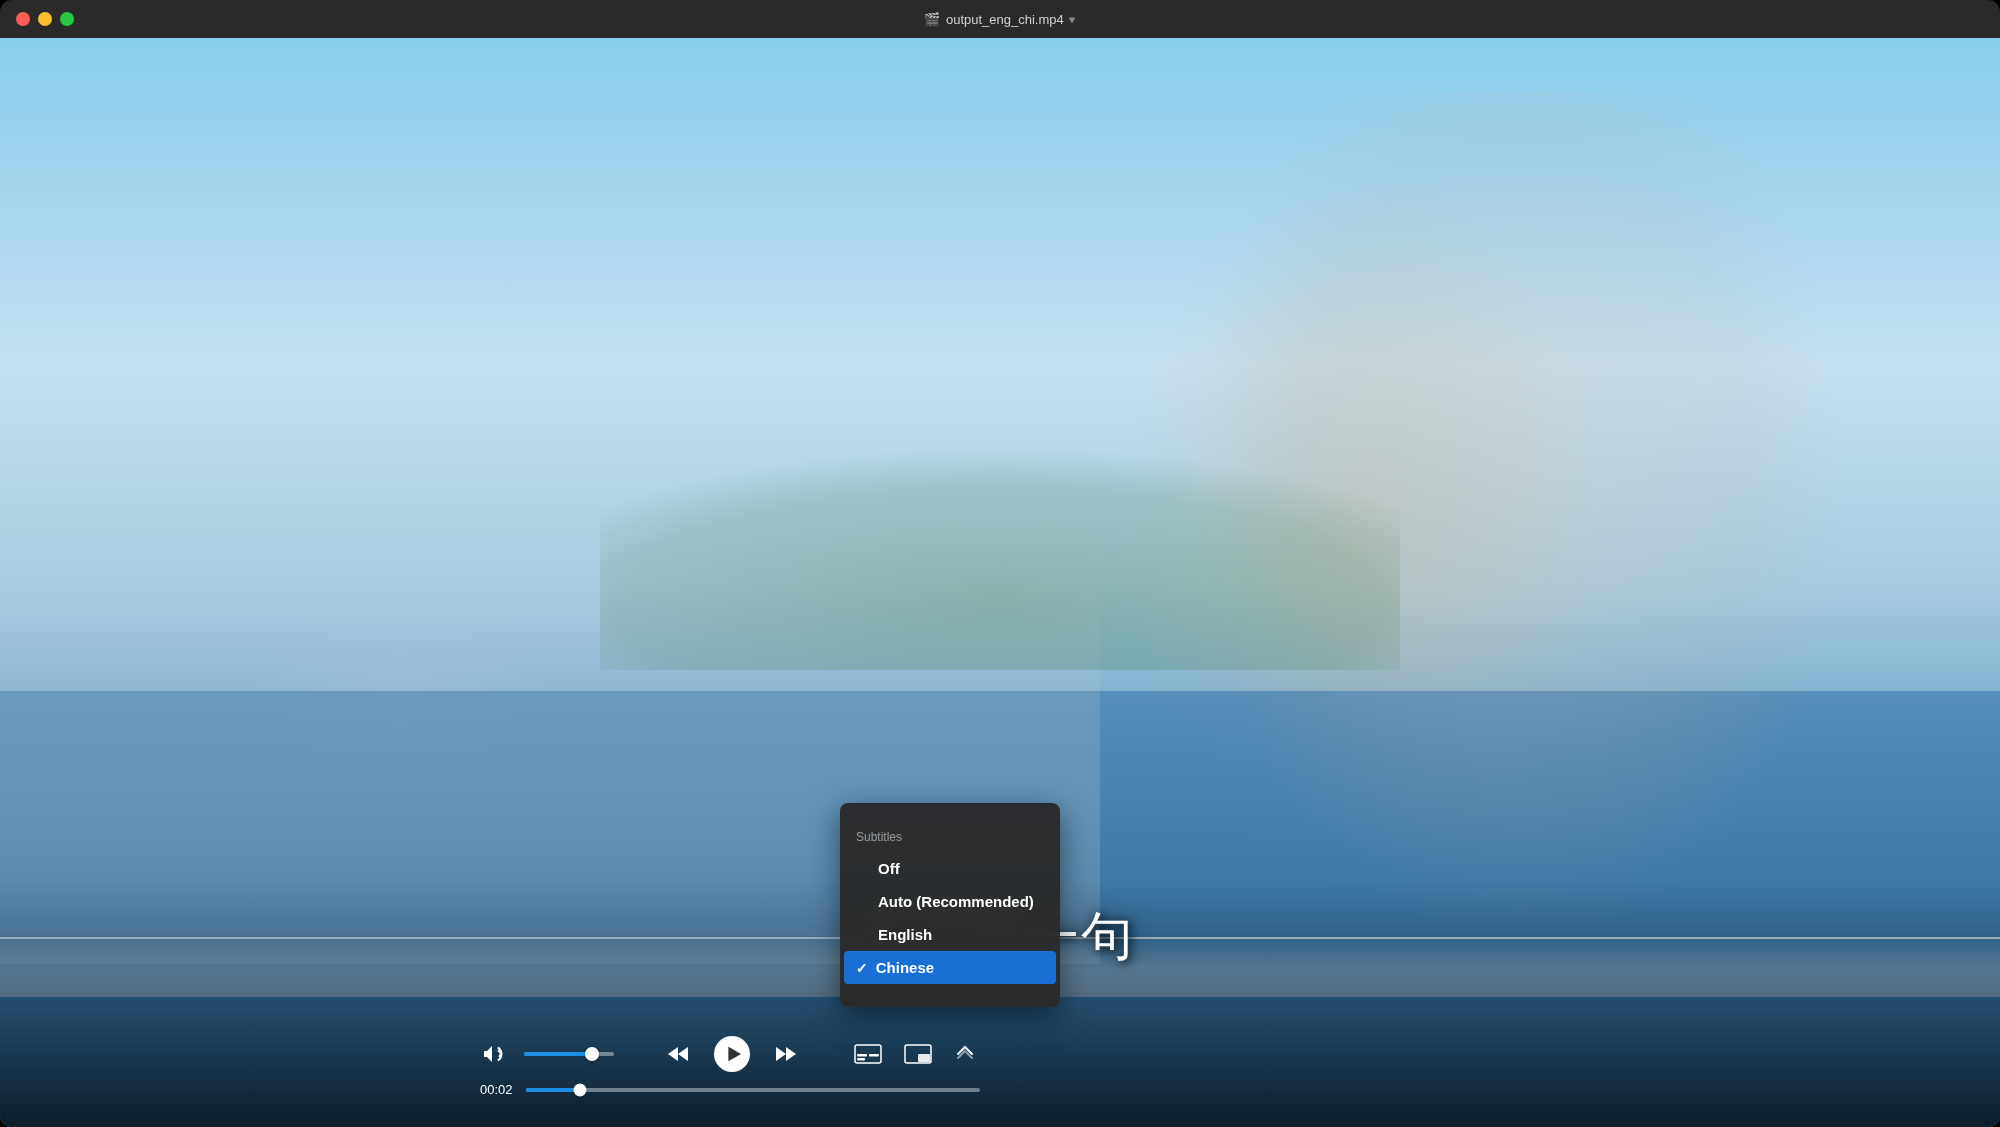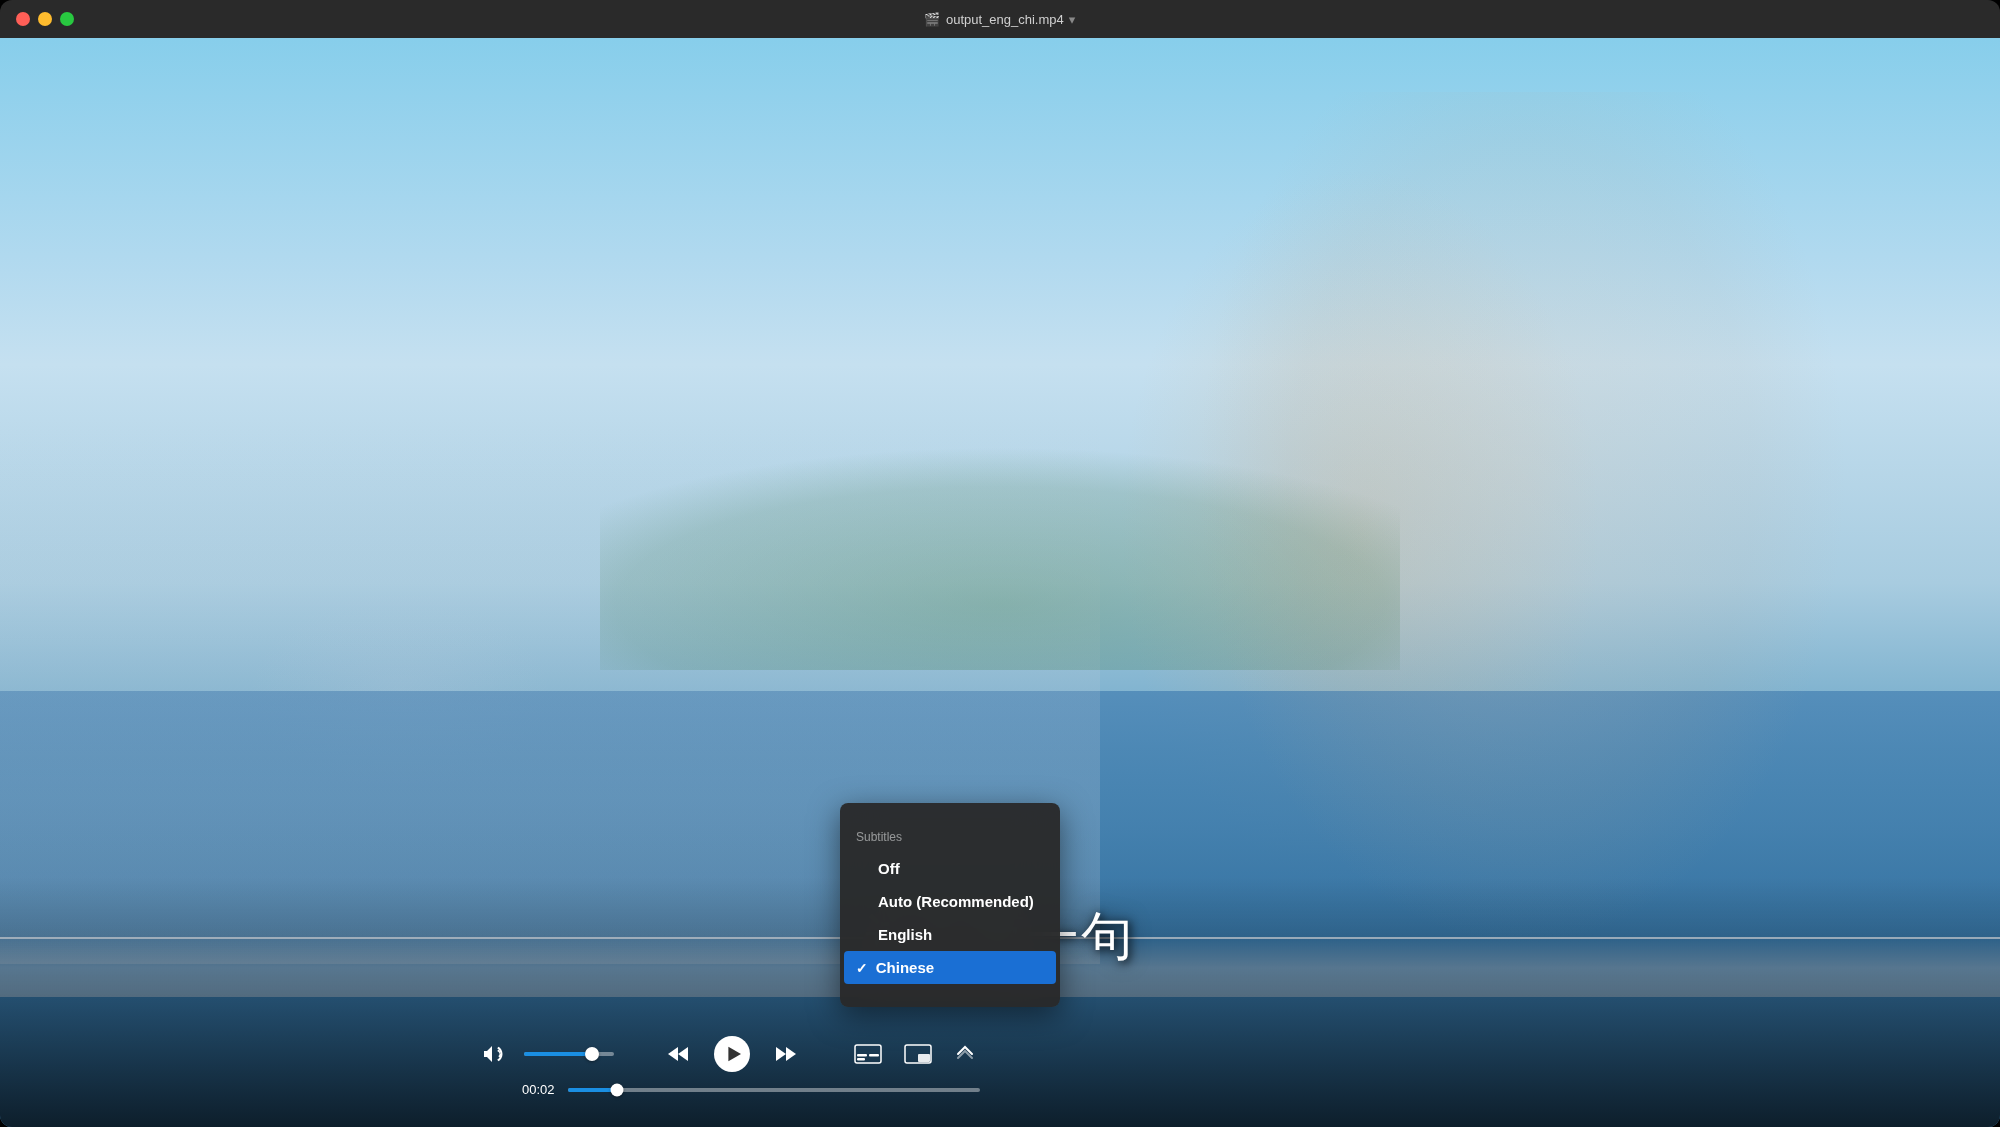--- a/index.html
+++ b/index.html
@@ -221,21 +221,20 @@
       display: flex;
       align-items: center;
       justify-content: center;
     }
 
     
     .controls-bottom {
       display: flex;
       align-items: center;
       gap: 10px;
-      margin-left: 42px;
     }
 
     .time-label {
       color: white;
       font-size: 13px;
       min-width: 36px;
     }
 
     .progress-track {
       flex: 1;

